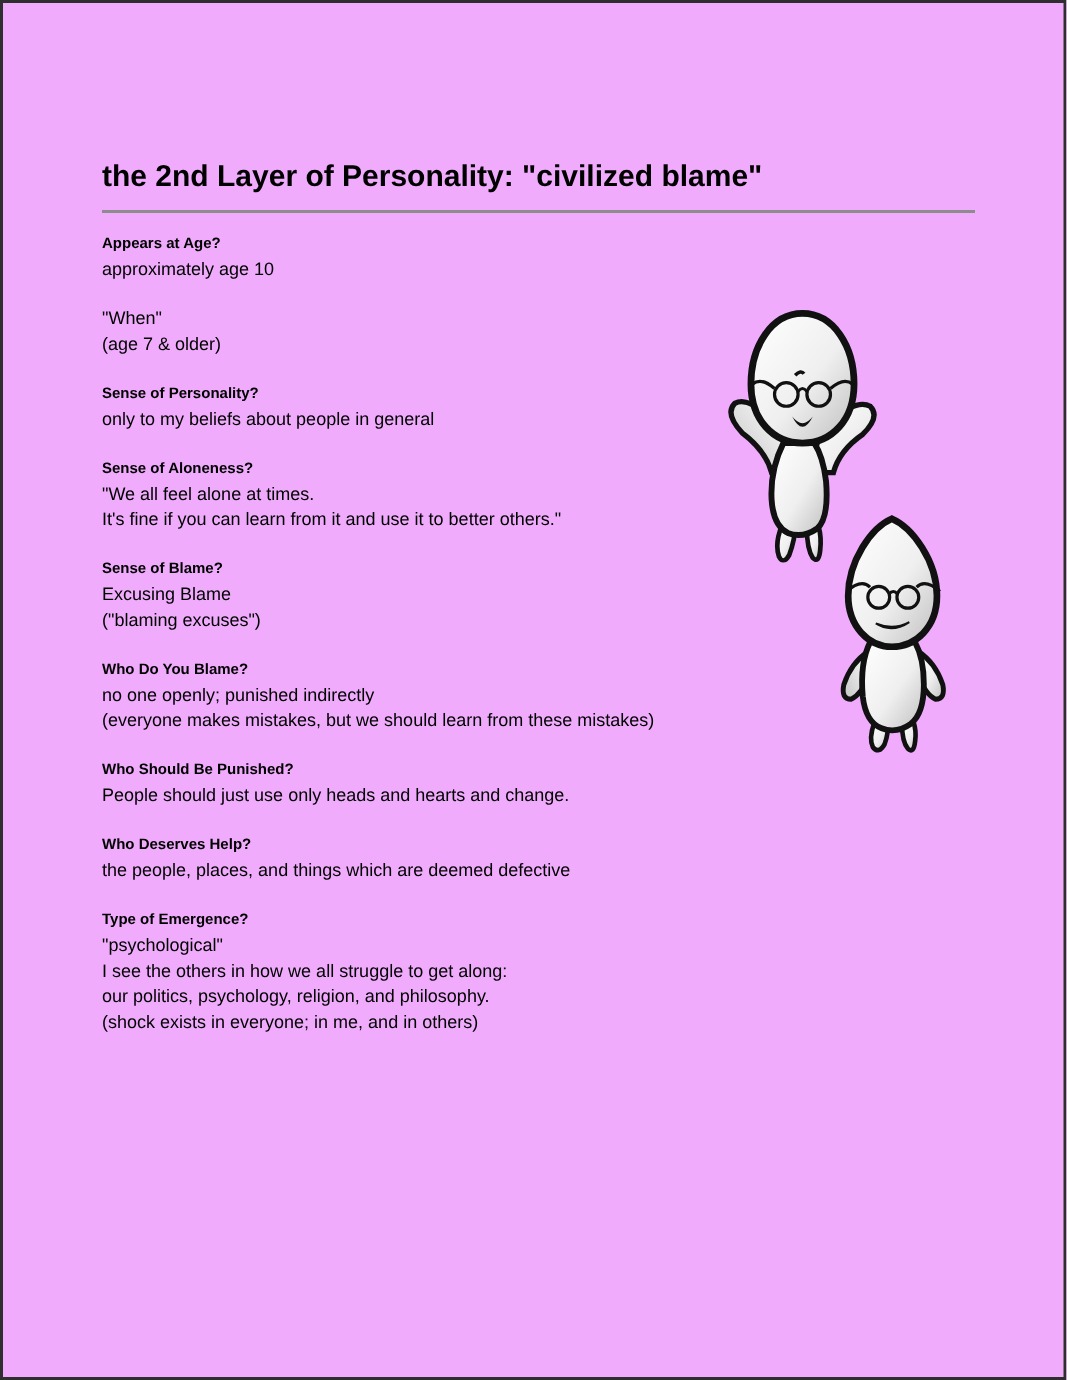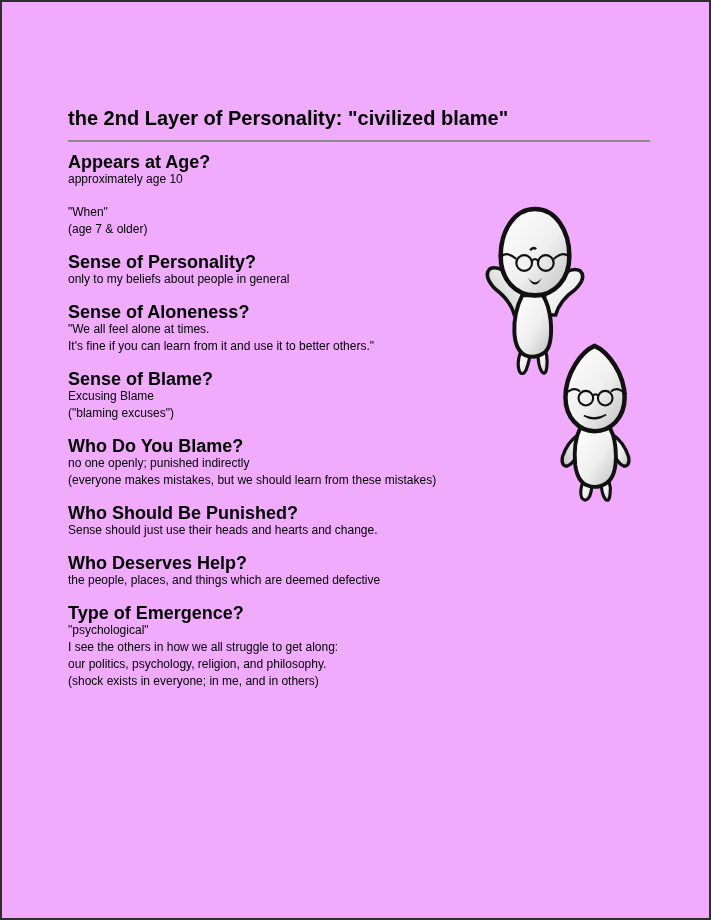--- a/index.html
+++ b/index.html
@@ -28,21 +28,21 @@
   }
   .rule {
     border: none;
     border-top: 2px solid #8c8c8c;
     width: 582px;
     margin-top: 10px;
     margin-bottom: 12px;
   }
   section.qa { margin-bottom: 16px; }
   section.qa h2 {
-    font-size: 18px;
+    font-size: 10px;
     line-height: 17px;
     font-weight: bold;
   }
   section.qa .line {
     font-size: 12px;
     line-height: 17px;
     white-space: nowrap;
   }
   .illu { position: absolute; }
   #illu-jumper { left: 479px; top: 201px; }
@@ -85,21 +85,21 @@
         </section>
 
   <section class="qa">
     <h2>Who Do You Blame?</h2>
   <div class="line">no one openly; punished indirectly</div>
           <div class="line">(everyone makes mistakes, but we should learn from these mistakes)</div>
         </section>
 
   <section class="qa">
     <h2>Who Should Be Punished?</h2>
-          <div class="line">Sense should just use their heads and hearts and change.</div>
+          <div class="line">People should just use only heads and hearts and change.</div>
         </section>
 
   <section class="qa">
     <h2>Who Deserves Help?</h2>
   <div class="line">the people, places, and things which are deemed defective</div>
         </section>
 
   <section class="qa">
     <h2>Type of Emergence?</h2>
   <div class="line">"psychological"</div>

